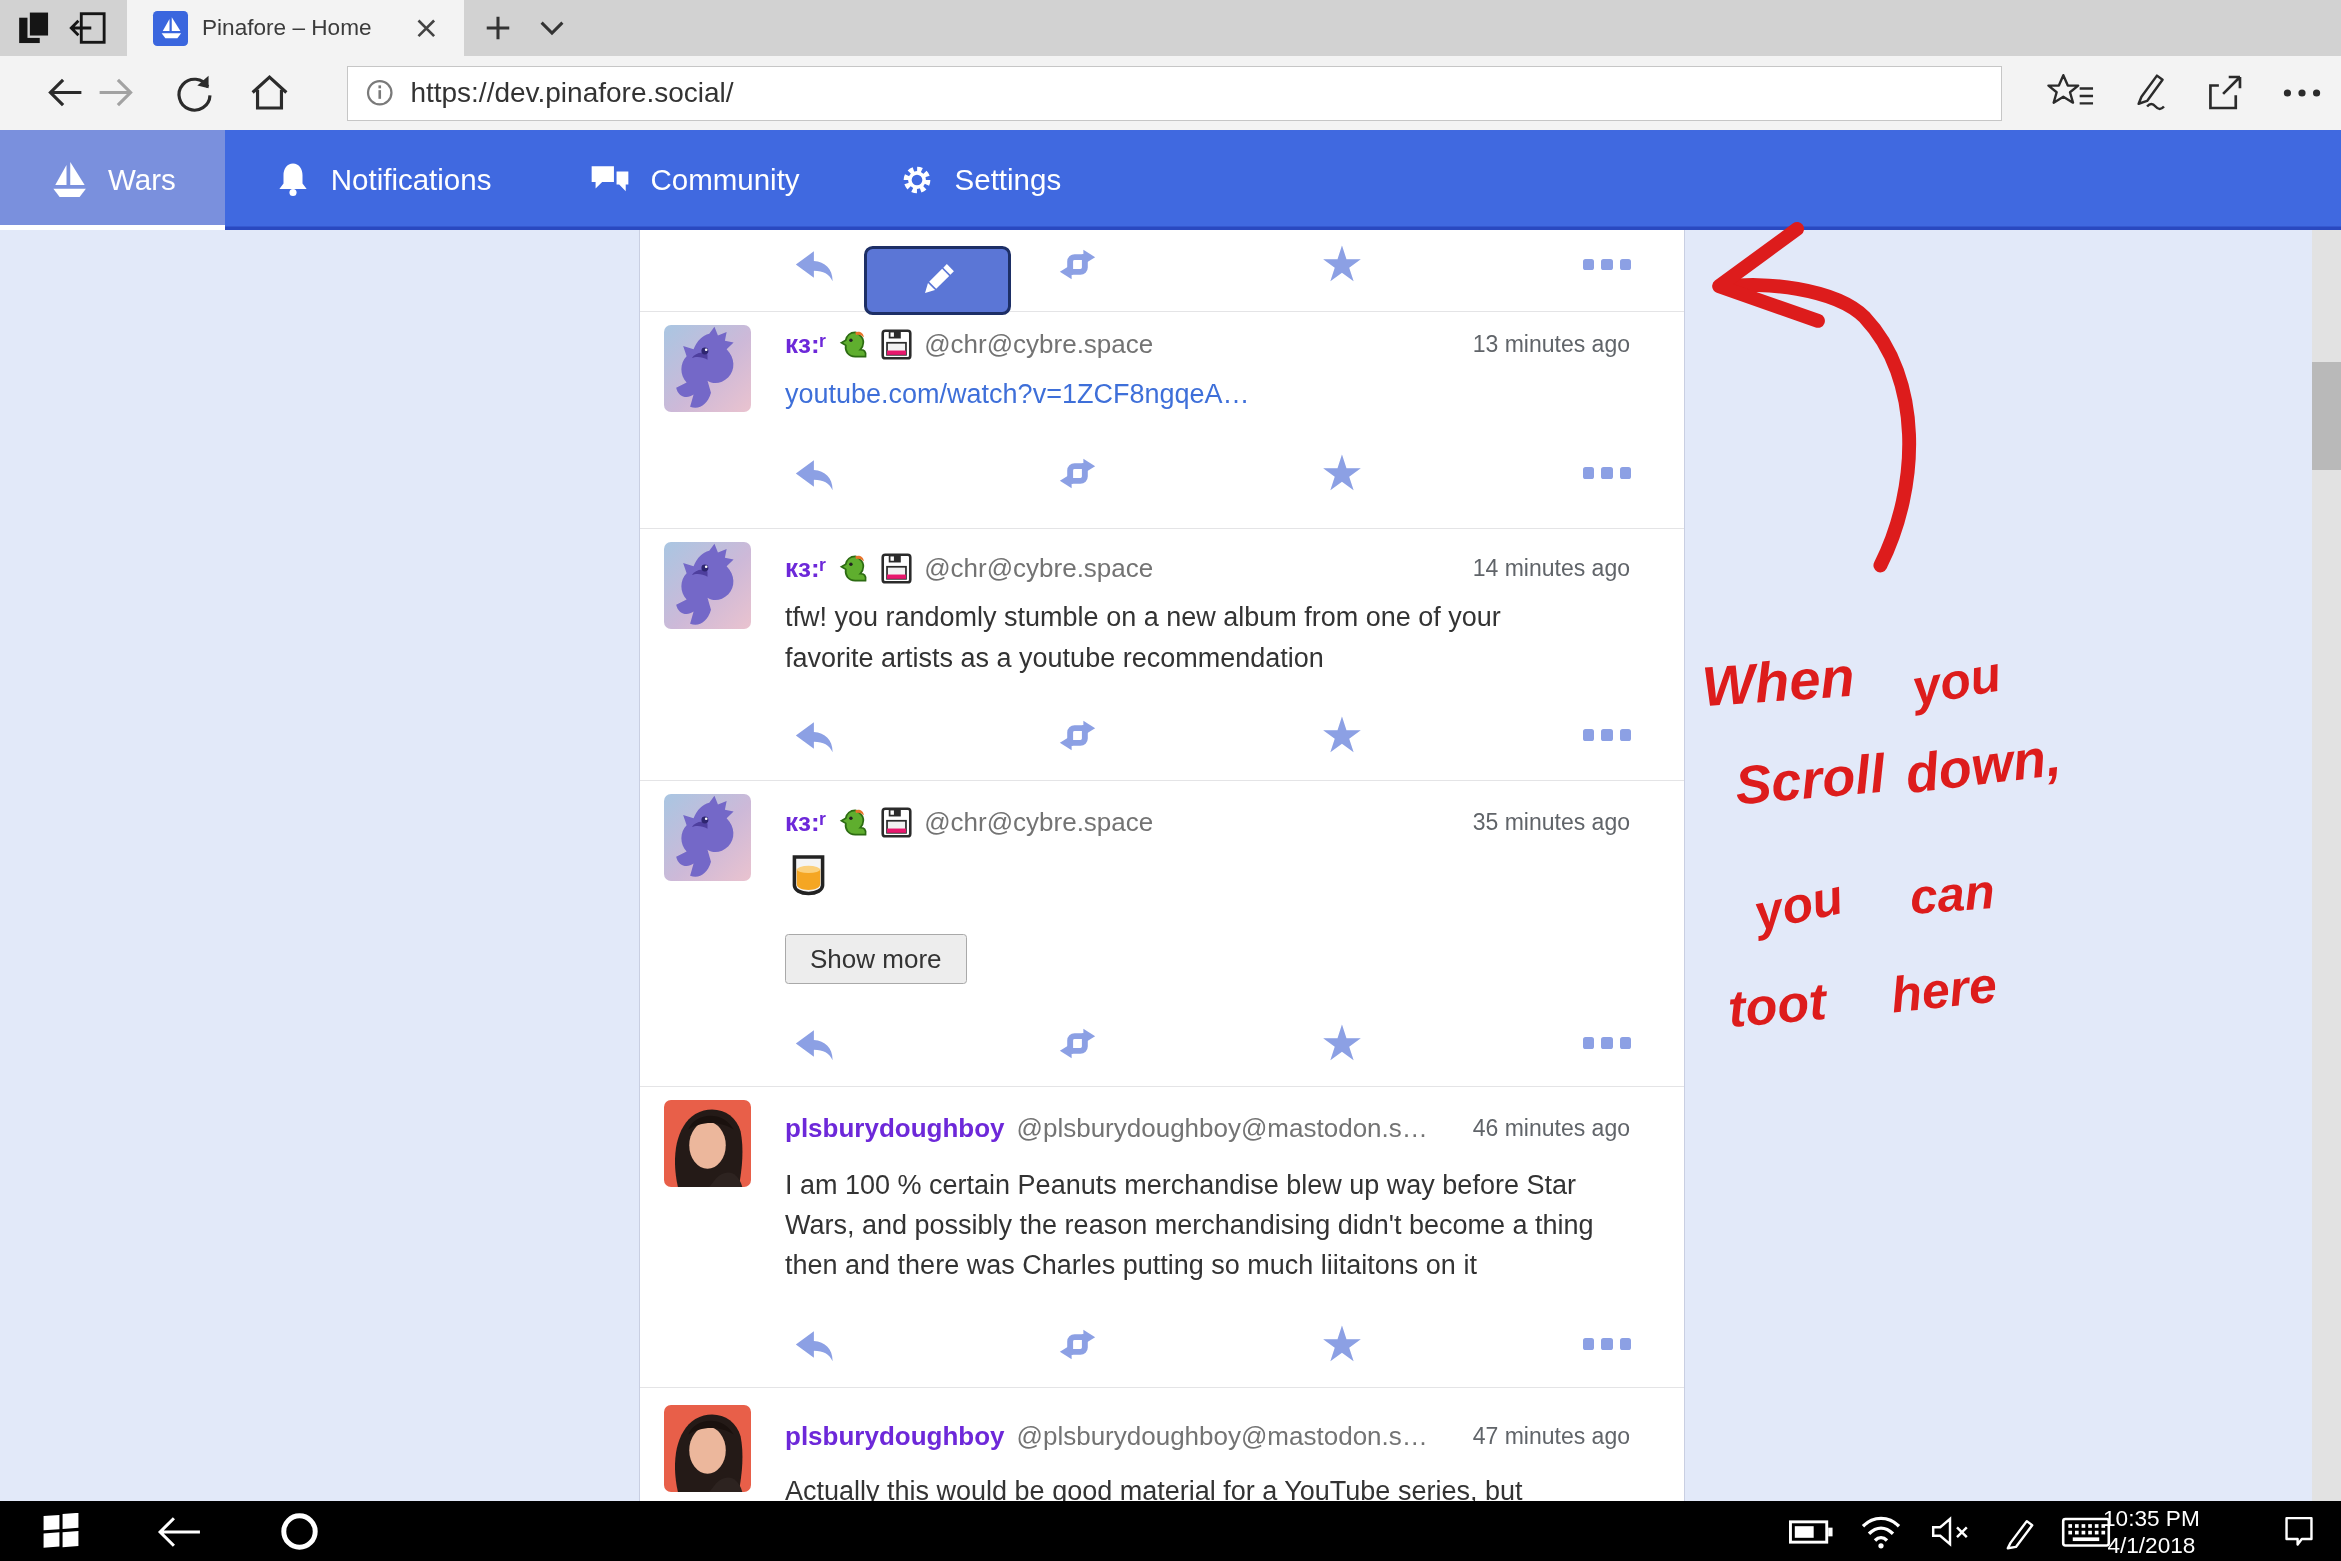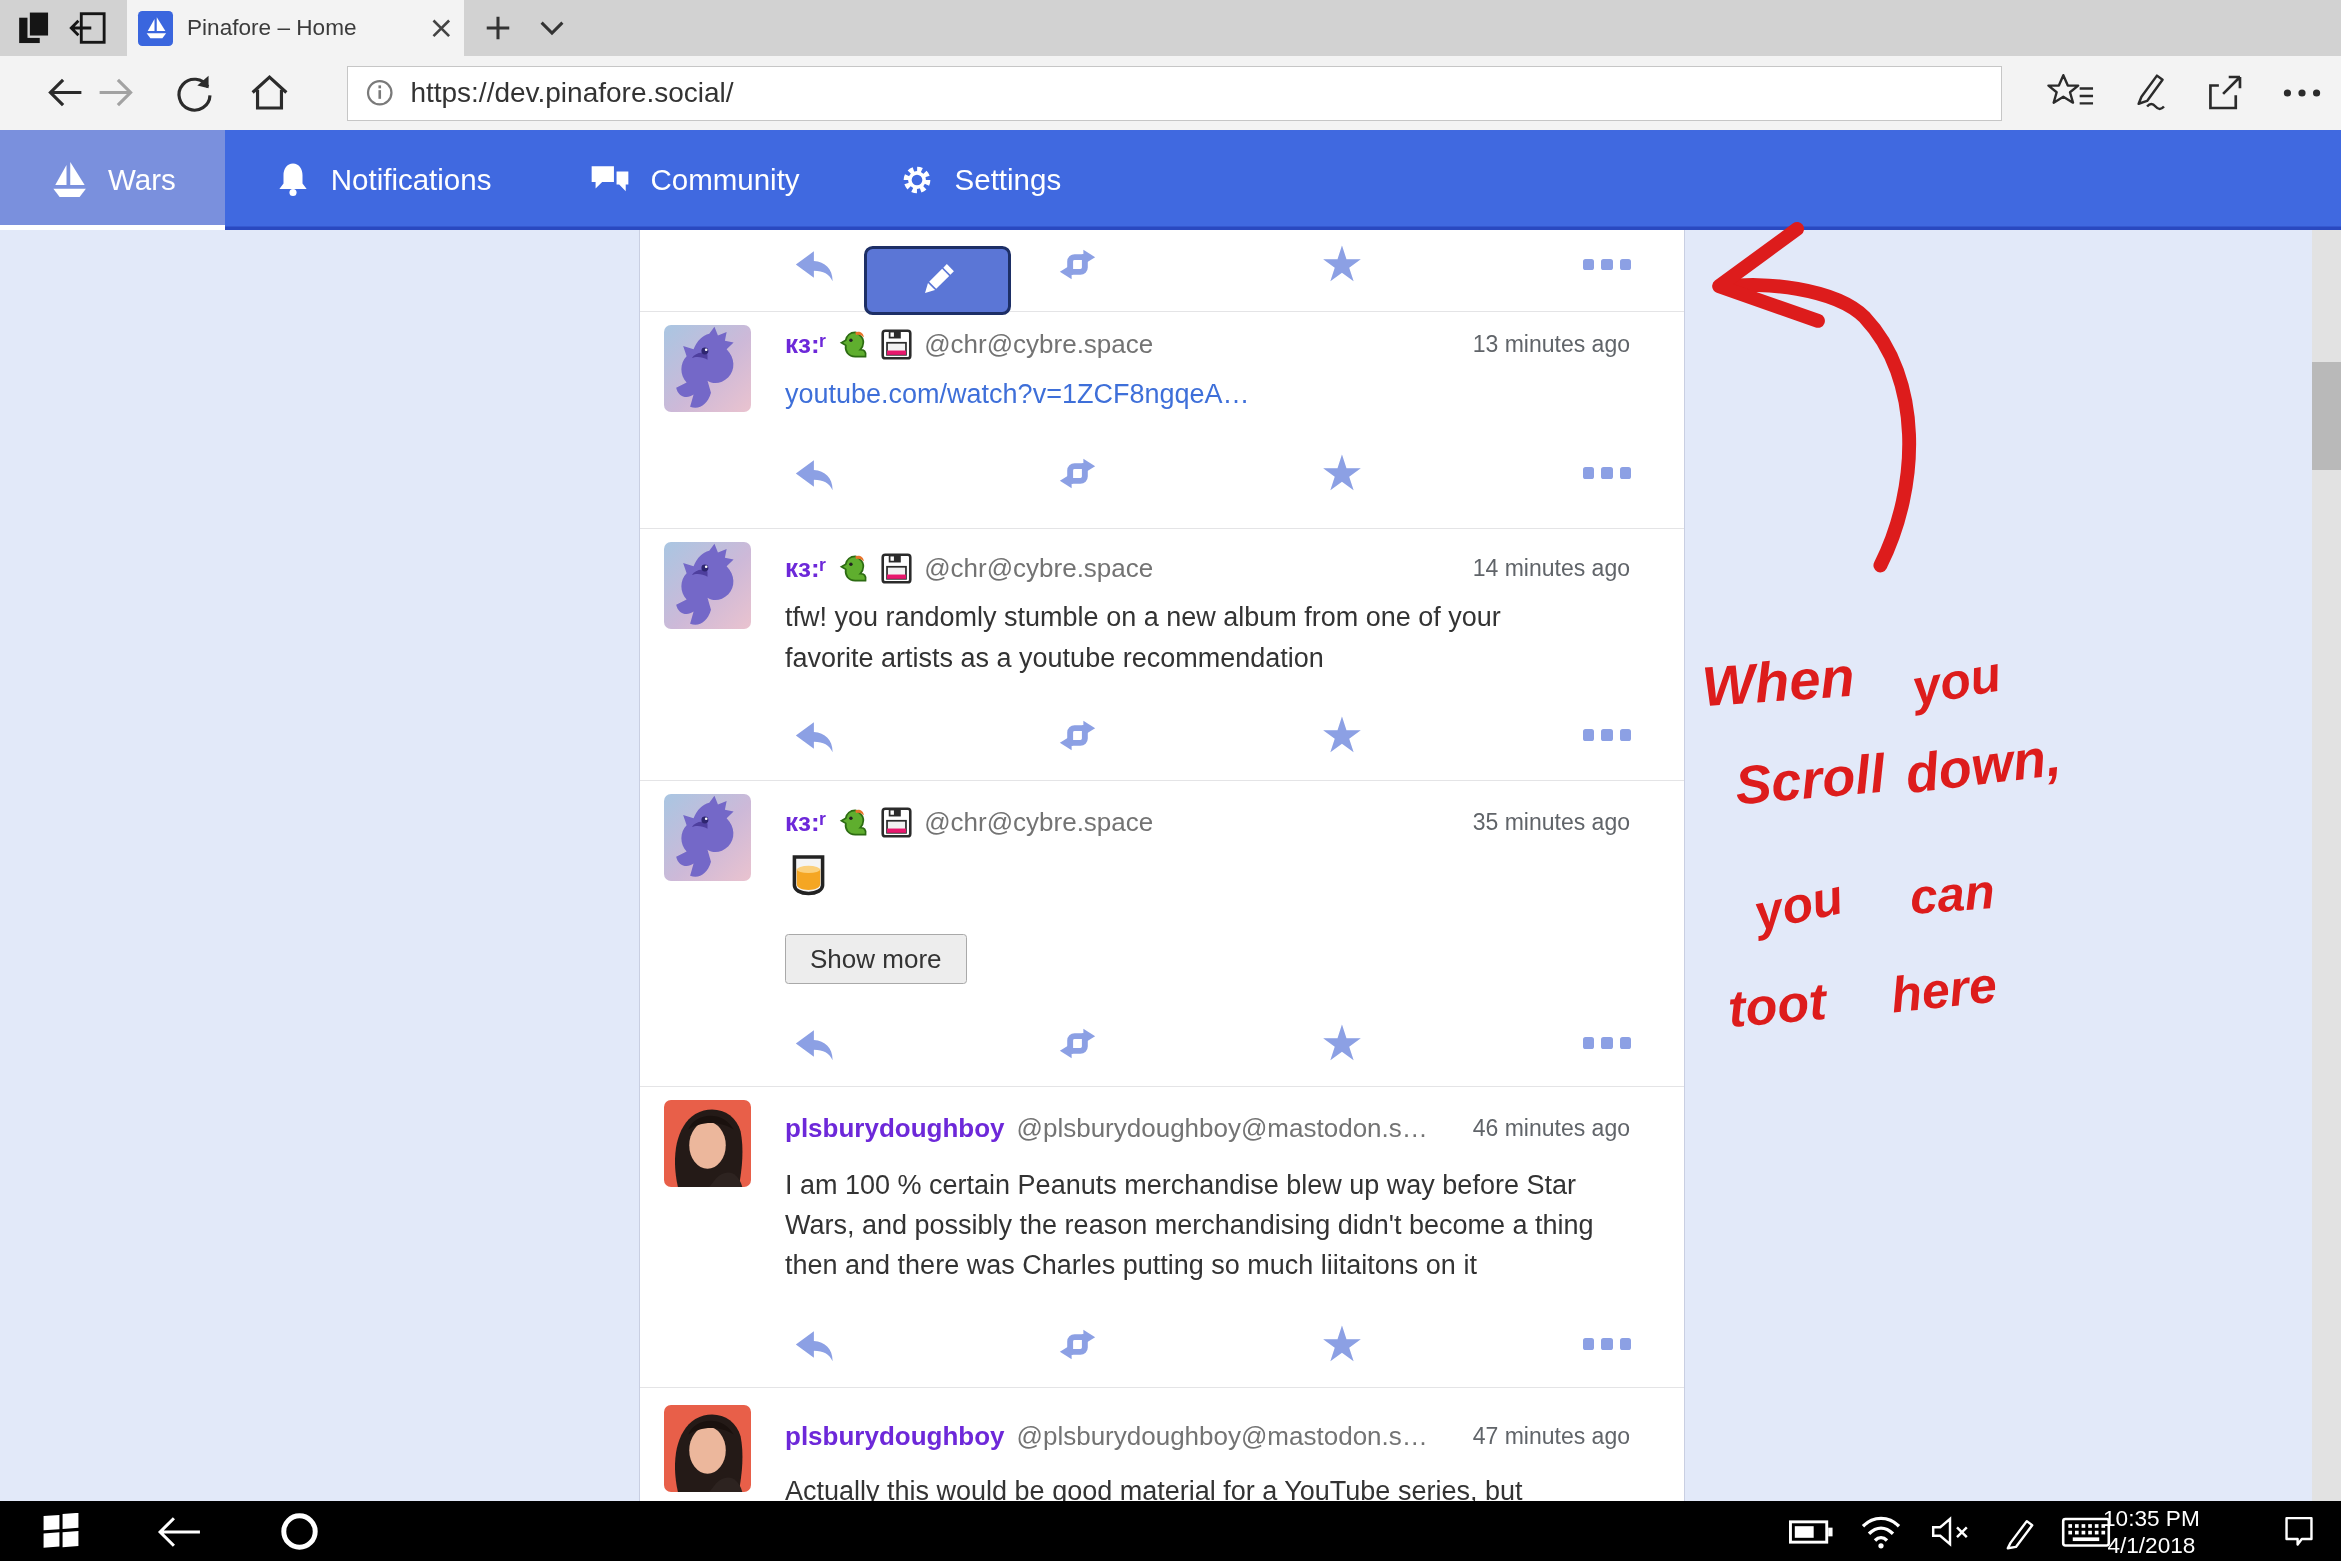--- a/index.html
+++ b/index.html
@@ -4,21 +4,21 @@
 <style>
   *{margin:0;padding:0;box-sizing:border-box}
   html,body{background:#777}
   .screen{position:relative;width:2342px;height:1561px;overflow:hidden;
     font-family:"Liberation Sans","DejaVu Sans",sans-serif;background:#e2e9f9}
 
   
   .tab-strip{position:absolute;top:0;left:0;width:2342px;height:56px;background:#d2d2d2}
   .strip-btn{position:absolute;top:0;height:56px;display:flex;align-items:center;justify-content:center}
   .tab{position:absolute;left:127px;top:0;width:337px;height:56px;background:#f3f3f3;
-    display:flex;align-items:center;padding:0 11px;gap:14px}
+    display:flex;align-items:center;padding:0 26px;gap:14px}
   .tab-title{font-size:22.6px;color:#3b3b3b;white-space:nowrap;flex:1}
   .favicon{width:35px;height:35px;border-radius:4.3px;background:#3a66de;display:flex;align-items:center;justify-content:center}
   .addr-row{position:absolute;top:56px;left:0;width:2342px;height:86px;background:#f3f3f3}
   .addr-btn{position:absolute;top:8.7px;width:54px;height:56px;display:flex;align-items:center;justify-content:center}
   .address-bar{position:absolute;left:347px;top:9.5px;width:1655px;height:55px;background:#fff;
     border:1.7px solid #c6c6c6;display:flex;align-items:center;gap:15.6px;padding:0 17.3px}
   .url-text{font-size:28px;color:#333}
 
   
   .site-nav{position:absolute;top:130px;left:0;width:2342px;height:100px;background:#4069e0;

